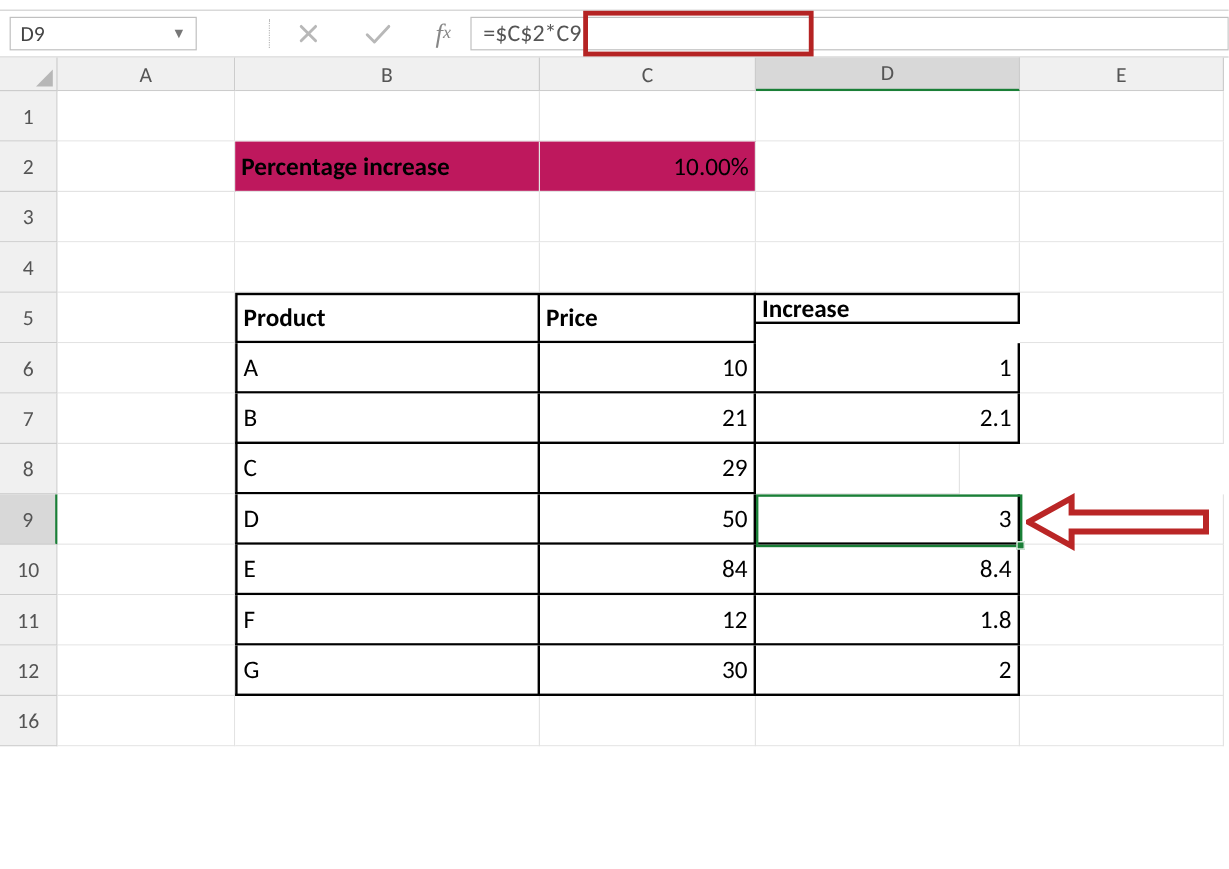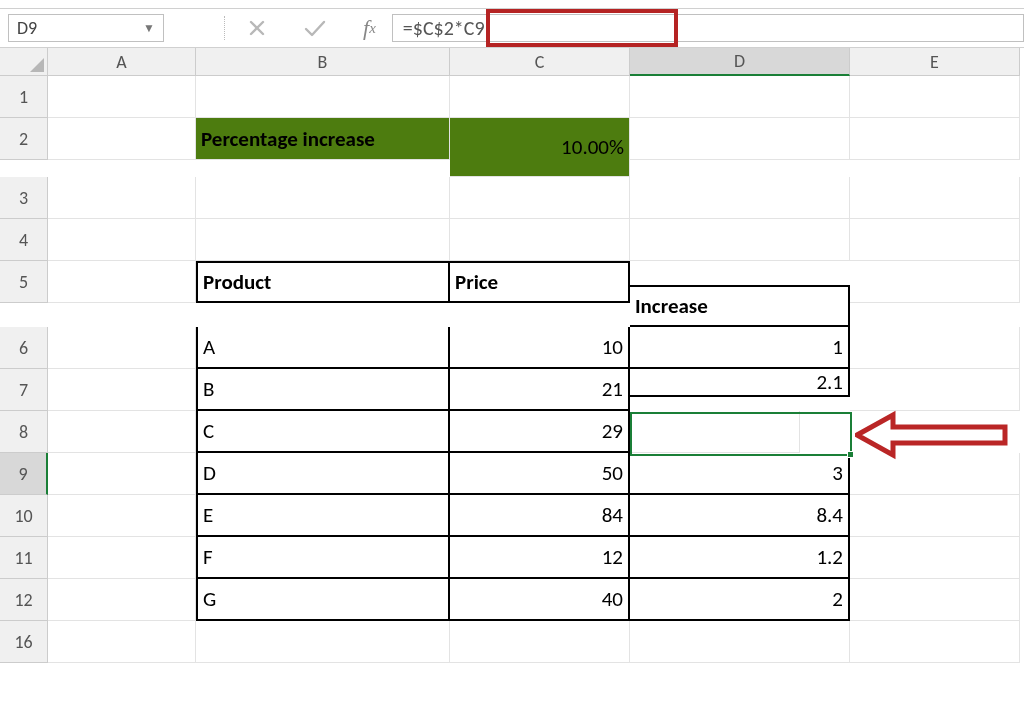--- a/index.html
+++ b/index.html
@@ -55,21 +55,21 @@
     font-size:18px;color:#555;
   }
   .rh.active{background:#d8d8d8;border-right:2px solid #1a7f37;}
   .cell{
     border-right:1px solid #e3e3e3;border-bottom:1px solid #e3e3e3;
     display:flex;align-items:center;font-size:21px;padding:0 5px;
     background:#fff;overflow:hidden;white-space:nowrap;
   }
   .cell.right{justify-content:flex-end;}
   .cell.bold{font-weight:700;}
-  .cell.hl{background:#4d7c0f;}
+  .cell.hl{background:#be185d;}
 
   
   .tb-t{border-top:2px solid #000;}
   .tb-b{border-bottom:2px solid #000;}
   .tb-l{border-left:2px solid #000;}
   .tb-r{border-right:2px solid #000;}
   .tb-ih{border-bottom:2px solid #000;}
   .tb-iv{border-right:2px solid #000;}
 
   
@@ -138,21 +138,21 @@
           <div class="cell cA" style="height: 42px;"></div>
           <div class="cell cB" style="height: 42px;"></div>
           <div class="cell cC" style="height: 42px;"></div>
           <div class="cell cD" style="height: 42px;"></div>
           <div class="cell cE" style="height: 42px;"></div>
         </div>
         <div class="row">
           <div class="rh" style="height: 42px;">2</div>
           <div class="cell cA" style="height: 42px;"></div>
           <div class="cell cB bold hl" style="height: 42px;">Percentage increase</div>
-          <div class="cell cC right hl" style="height: 59px;">10.00%</div>
+          <div class="cell cC right hl" style="height: 42px;">10.00%</div>
           <div class="cell cD" style="height: 42px;"></div>
           <div class="cell cE" style="height: 42px;"></div>
         </div>
         <div class="row">
           <div class="rh" style="height: 42px;">3</div>
           <div class="cell cA" style="height: 42px;"></div>
           <div class="cell cB" style="height: 42px;"></div>
           <div class="cell cC" style="height: 42px;"></div>
           <div class="cell cD" style="height: 42px;"></div>
           <div class="cell cE" style="height: 42px;"></div>
@@ -163,37 +163,37 @@
           <div class="cell cB" style="height: 42px;"></div>
           <div class="cell cC" style="height: 42px;"></div>
           <div class="cell cD" style="height: 42px;"></div>
           <div class="cell cE" style="height: 42px;"></div>
         </div>
         <div class="row">
           <div class="rh" style="height: 42px;">5</div>
           <div class="cell cA" style="height: 42px;"></div>
           <div class="cell cB bold tb-t tb-l tb-iv tb-ih" style="height: 42px;">Product</div>
           <div class="cell cC bold tb-t tb-iv tb-ih" style="height: 42px;">Price</div>
-          <div class="cell cD bold tb-t tb-r tb-ih" style="height: 42px; margin-top: 24px;">Increase</div>
+          <div class="cell cD bold tb-t tb-r tb-ih" style="height: 26px;">Increase</div>
           <div class="cell cE" style="height: 42px;"></div>
         </div>
         <div class="row">
           <div class="rh" style="height: 42px;">6</div>
           <div class="cell cA" style="height: 42px;"></div>
           <div class="cell cB tb-l tb-iv tb-ih" style="height: 42px;">A</div>
           <div class="cell cC right tb-iv tb-ih" style="height: 42px;">10</div>
           <div class="cell cD right tb-r tb-ih" style="height: 42px;">1</div>
           <div class="cell cE" style="height: 42px;"></div>
         </div>
         <div class="row">
           <div class="rh" style="height: 42px;">7</div>
           <div class="cell cA" style="height: 42px;"></div>
           <div class="cell cB tb-l tb-iv tb-ih" style="height: 42px;">B</div>
           <div class="cell cC right tb-iv tb-ih" style="height: 42px;">21</div>
-          <div class="cell cD right tb-r tb-ih" style="height: 28px;">2.1</div>
+          <div class="cell cD right tb-r tb-ih" style="height: 42px;">2.1</div>
           <div class="cell cE" style="height: 42px;"></div>
         </div>
         <div class="row">
           <div class="rh" style="height: 42px;">8</div>
           <div class="cell cA" style="height: 42px;"></div>
           <div class="cell cB tb-l tb-iv tb-ih" style="height: 42px;">C</div>
           <div class="cell cC right tb-iv tb-ih" style="height: 42px;">29</div>
           <div class="cell cE" style="height: 42px;"></div>
         </div>
         <div class="row">
@@ -210,28 +210,28 @@
           <div class="cell cB tb-l tb-iv tb-ih" style="height: 42px;">E</div>
           <div class="cell cC right tb-iv tb-ih" style="height: 42px;">84</div>
           <div class="cell cD right tb-r tb-ih" style="height: 42px;">8.4</div>
           <div class="cell cE" style="height: 42px;"></div>
         </div>
         <div class="row">
           <div class="rh" style="height: 42px;">11</div>
           <div class="cell cA" style="height: 42px;"></div>
           <div class="cell cB tb-l tb-iv tb-ih" style="height: 42px;">F</div>
           <div class="cell cC right tb-iv tb-ih" style="height: 42px;">12</div>
-          <div class="cell cD right tb-r tb-ih" style="height: 42px;">1.2</div>
+          <div class="cell cD right tb-r tb-ih" style="height: 42px;">1.8</div>
           <div class="cell cE" style="height: 42px;"></div>
         </div>
         <div class="row">
           <div class="rh" style="height: 42px;">12</div>
           <div class="cell cA" style="height: 42px;"></div>
           <div class="cell cB tb-l tb-iv tb-b" style="height: 42px;">G</div>
-          <div class="cell cC right tb-iv tb-b" style="height: 42px;">40</div>
+          <div class="cell cC right tb-iv tb-b" style="height: 42px;">30</div>
           <div class="cell cD right tb-r tb-b" style="height: 42px;">2</div>
           <div class="cell cE" style="height: 42px;"></div>
         </div>
         <div class="row">
           <div class="rh" style="height: 42px;">16</div>
           <div class="cell cA" style="height: 42px;"></div>
           <div class="cell cB" style="height: 42px;"></div>
           <div class="cell cC" style="height: 42px;"></div>
           <div class="cell cD" style="height: 42px;"></div>
           <div class="cell cE" style="height: 42px;"></div>

